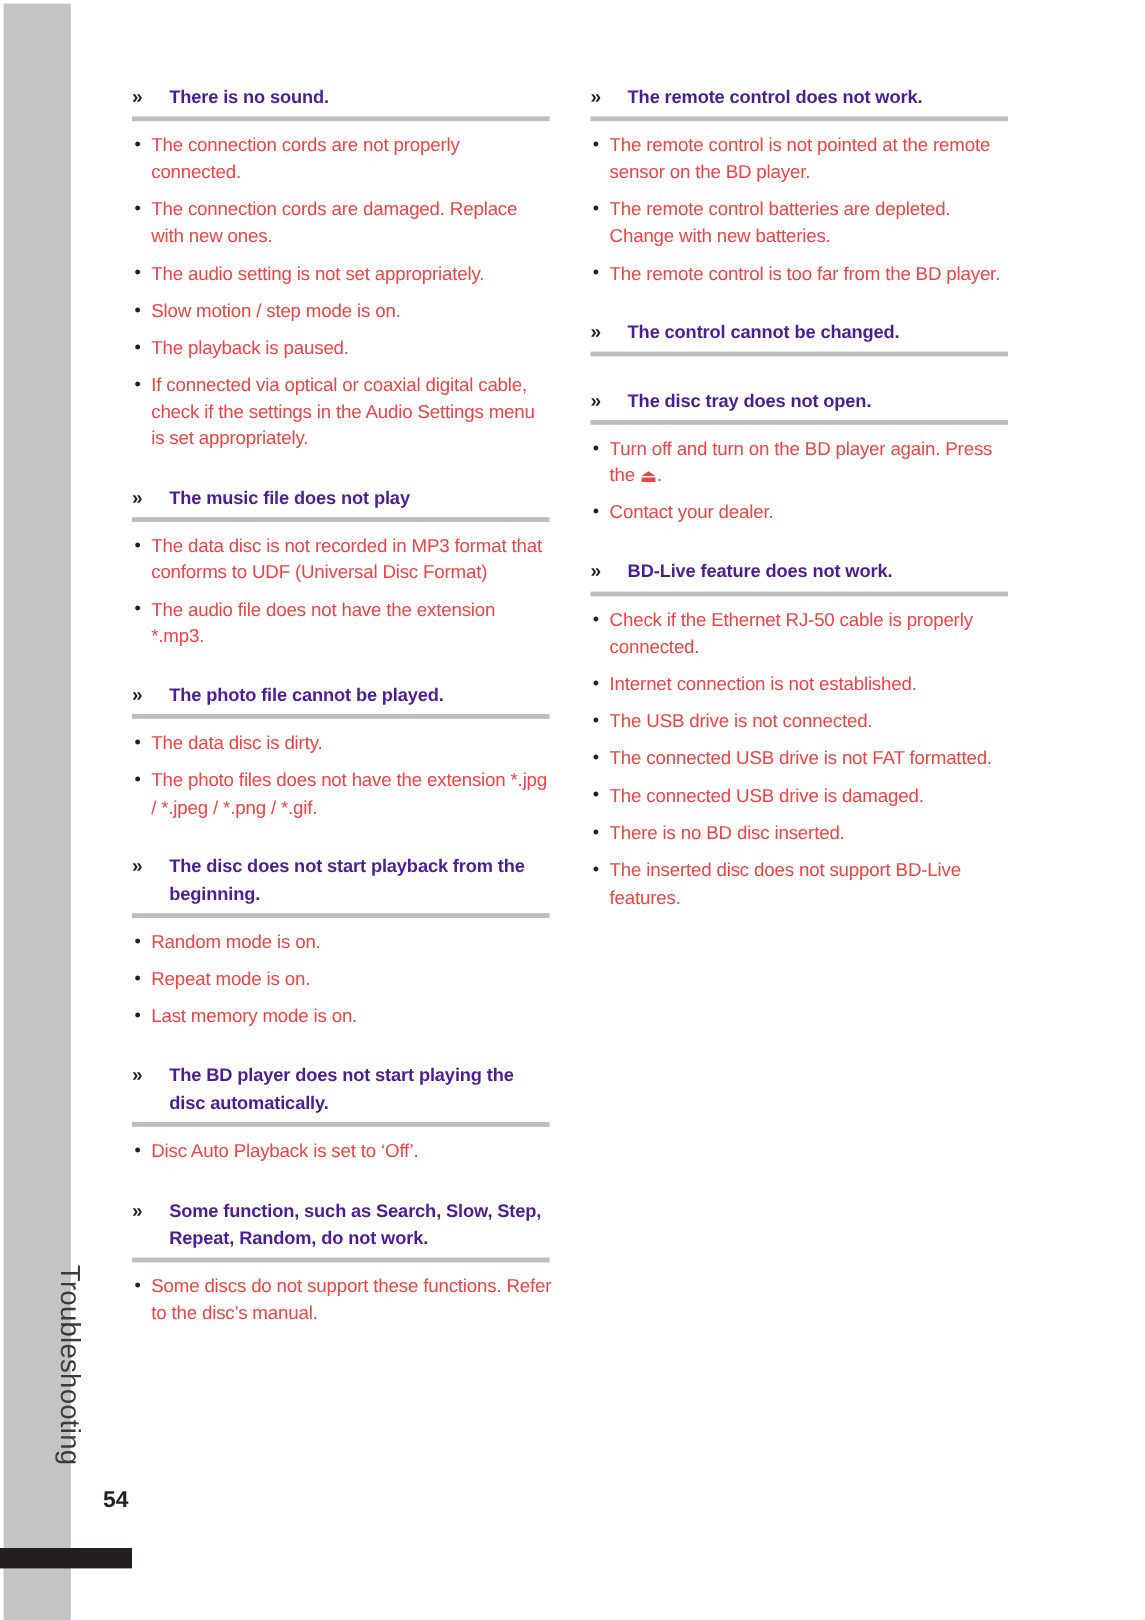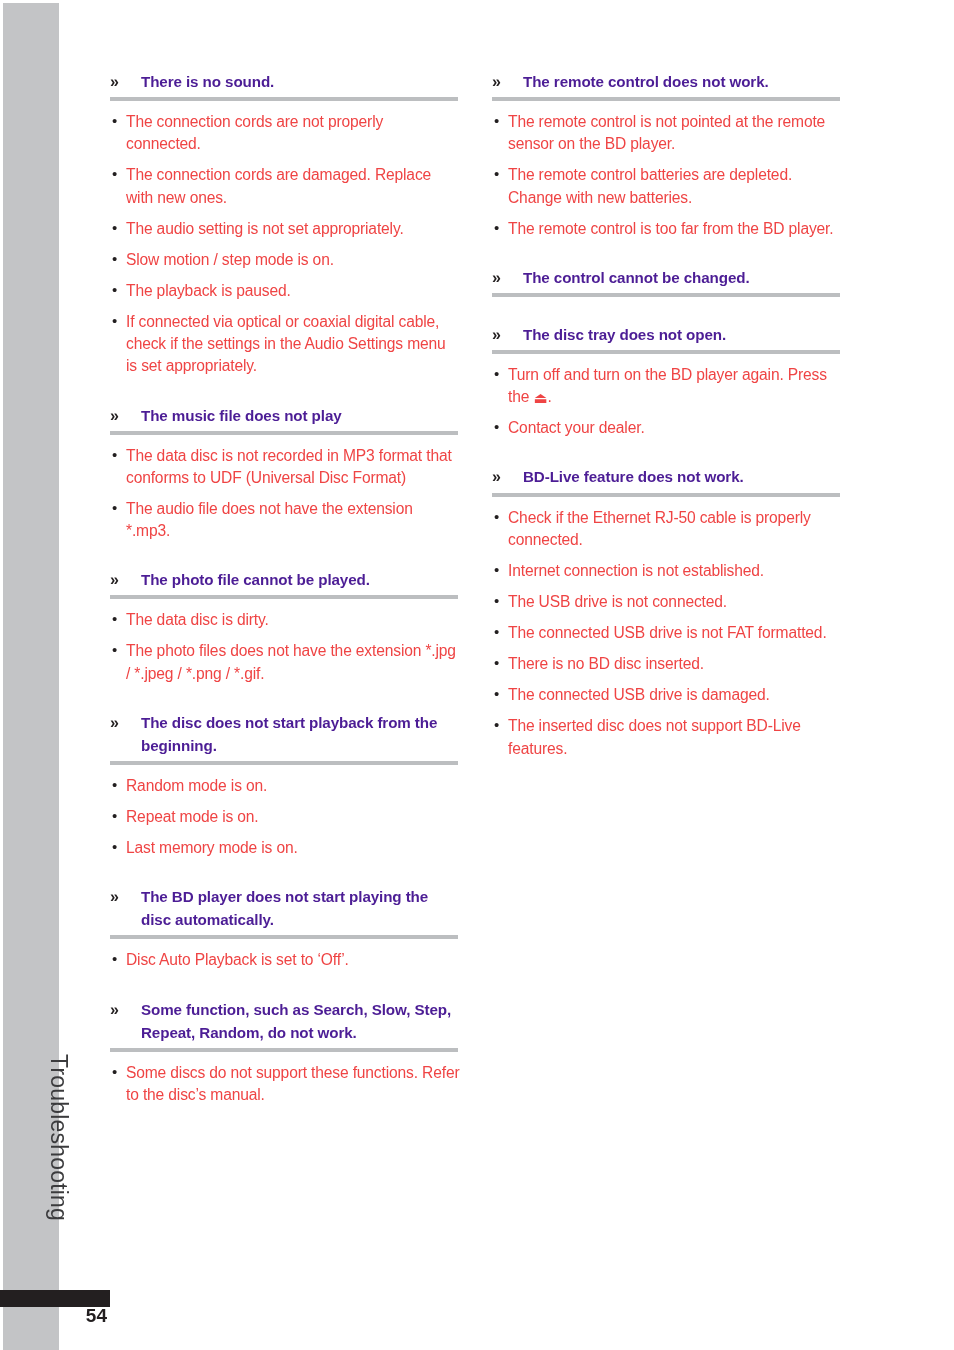--- a/index.html
+++ b/index.html
@@ -43,21 +43,21 @@
     position: absolute;
     left: 0;
     top: 1290px;
     width: 110px;
     height: 17px;
     background: #231f20;
   }
   #page-number {
     position: absolute;
     left: 0;
-    top: 1305px;
+    top: 1240px;
     width: 107px;
     text-align: right;
     font-size: 19px;
     font-weight: bold;
     color: #231f20;
   }
 
   
   .column {
     position: absolute;
@@ -247,18 +247,18 @@
       <div class="section-heading">
         <span class="guillemet">»</span>
         <span class="heading-text">BD-Live feature does not work.</span>
       </div>
       <div class="heading-rule"></div>
       <ul class="bullet-list">
         <li>Check if the Ethernet RJ-50 cable is properly connected.</li>
         <li>Internet connection is not established.</li>
         <li>The USB drive is not connected.</li>
         <li>The connected USB drive is not FAT formatted.</li>
+        <li>The connected USB drive is damaged.</li>
         <li>There is no BD disc inserted.</li>
-        <li>The connected USB drive is damaged.</li>
         <li>The inserted disc does not support BD-Live features.</li>
       </ul>
     </div>
   </div>
 
 </body></html>

